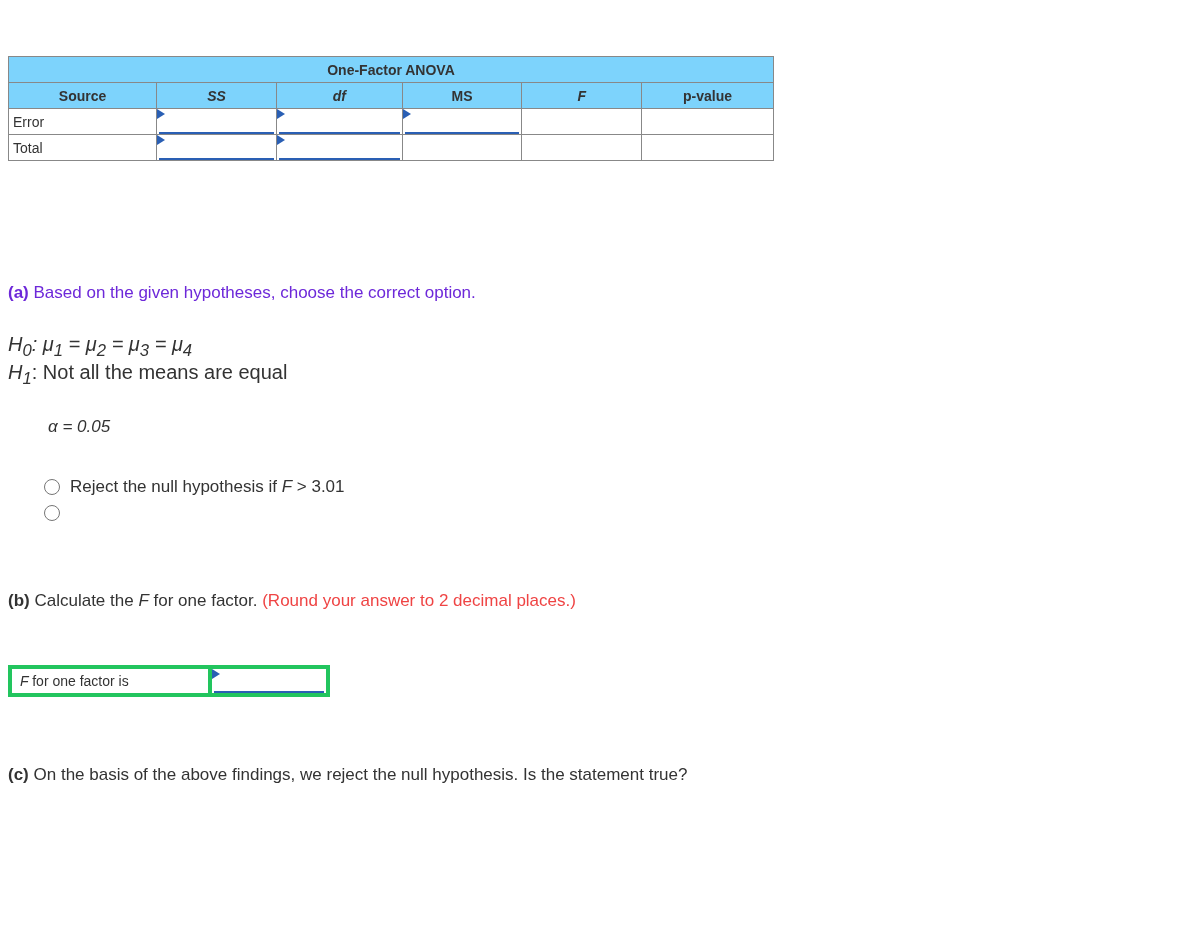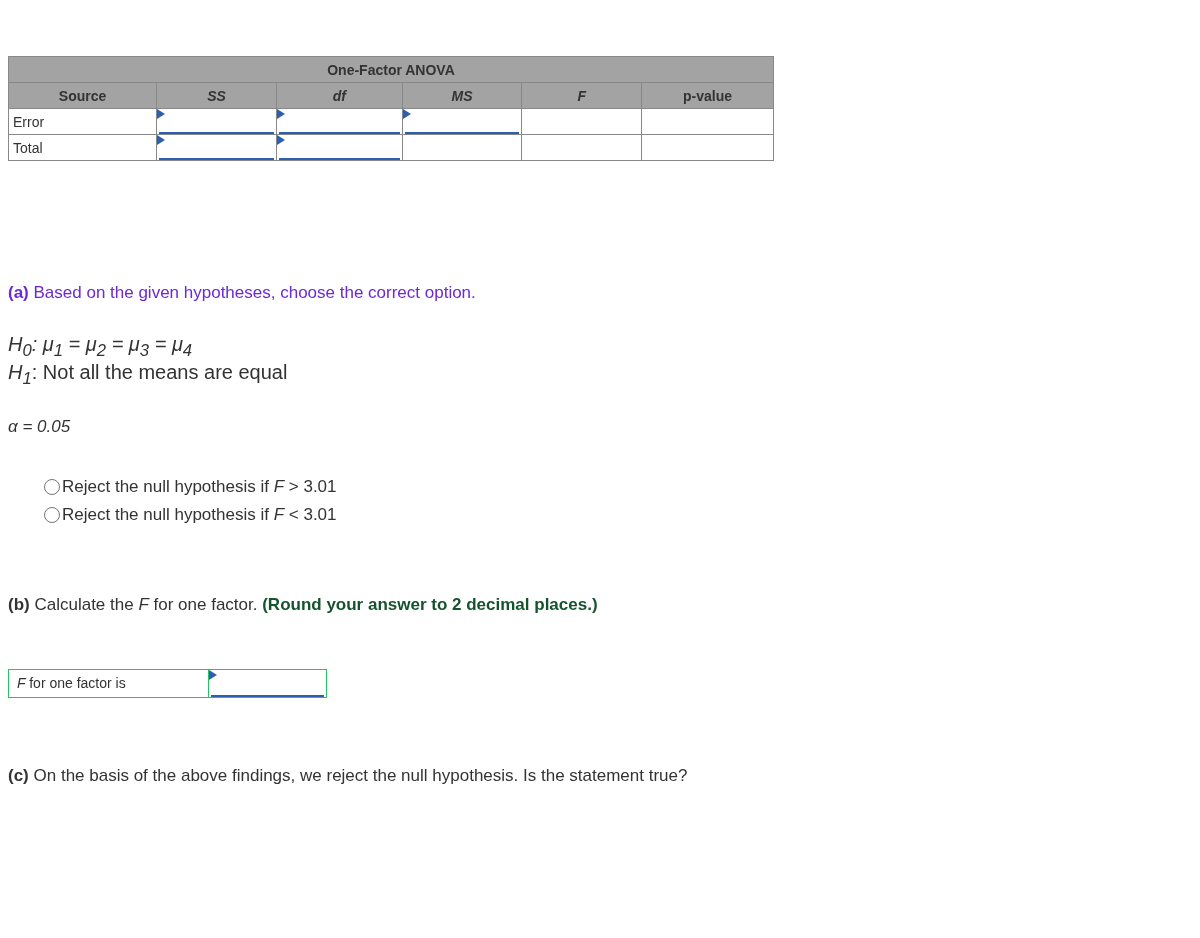--- a/index.html
+++ b/index.html
@@ -19,21 +19,21 @@
   table.anova th, table.anova td {
     border: 1px solid #888;
     padding: 3px 6px;
     height: 26px;
     font-size: 14px;
     font-weight: normal;
     text-align: center;
     vertical-align: middle;
   }
   table.anova th {
-    background: #a3a3a3;
+    background: #7dd3fc;
     font-weight: bold;
   }
   table.anova .rowlabel {
     text-align: left;
     padding-left: 4px;
     font-size: 14px;
   }
   .flag-cell {
     position: relative;
     padding: 0 !important;
@@ -65,48 +65,49 @@
   .hyp {
     margin-top: 28px;
     font-size: 20px;
     font-style: italic;
   }
   .hyp .not-italic { font-style: normal; }
   .alpha {
     margin-top: 28px;
     font-size: 17px;
     font-style: italic;
+    margin-left: 40px;
   }
   .options {
     margin-top: 40px;
     margin-left: 36px;
   }
   .option {
     display: flex;
     align-items: center;
-    gap: 2px;
+    gap: 10px;
     font-size: 17px;
     margin-bottom: 8px;
   }
   .option input[type=radio] {
     width: 16px;
     height: 16px;
     margin: 0;
   }
   .partb {
     margin-top: 70px;
     font-size: 17px;
   }
-  .partb .red { color: #14532d; font-weight: bold; }
+  .partb .red { color: #ef4444; font-weight: normal; }
   table.fbox {
     border-collapse: collapse;
     margin-top: 54px;
   }
   table.fbox td {
-    border: 1px solid #22c55e;
+    border: 4px solid #22c55e;
     padding: 4px 8px;
     height: 28px;
     font-size: 14px;
     vertical-align: middle;
   }
   table.fbox td:first-child {
     width: 200px;
     font-style: italic;
   }
   table.fbox td.flag-cell { width: 118px; }
@@ -121,21 +122,21 @@
 
 <table class="anova">
   <tbody>
       <tr>
     <th colspan="6">One-Factor ANOVA</th>
   </tr>
   <tr>
     <th style="width:146px">Source</th>
     <th style="width:118px;font-style:italic">SS</th>
     <th style="width:124px;font-style:italic">df</th>
-    <th style="width:118px;font-style:italic">MS</th>
+    <th style="width:118px;">MS</th>
     <th style="width:118px;font-style:italic">F</th>
     <th style="width:130px;">p-value</th>
   </tr>
   <tr>
     <td class="rowlabel">Error</td>
     <td class="flag-cell">
           <span class="flag"></span>
           <span class="underline"></span>
         </td>
     <td class="flag-cell">
@@ -177,21 +178,20 @@
 
 <div class="alpha">α = 0.05</div>
 
 <div class="options">
   <label class="option">
     <input type="radio" name="partA" style="">
     <span><span style="font-style:normal">Reject the null hypothesis if </span><i>F</i><span style="font-style:normal"> &gt; 3.01</span></span>
   </label>
   <label class="option">
     <input type="radio" name="partA" style="">
-    <span><span style="font-style:normal">Reject the null hypothesis if </span><i>F</i><span style="font-style:normal"> &lt; 3.01</span></span>
   </label>
 </div>
 
 <div class="partb">
   <b>(b)</b><span> Calculate the <i>F</i> for one factor. </span><span class="red">(Round your answer to 2 decimal places.)</span>
 </div>
 
 <table class="fbox">
   <tbody>
       <tr>

